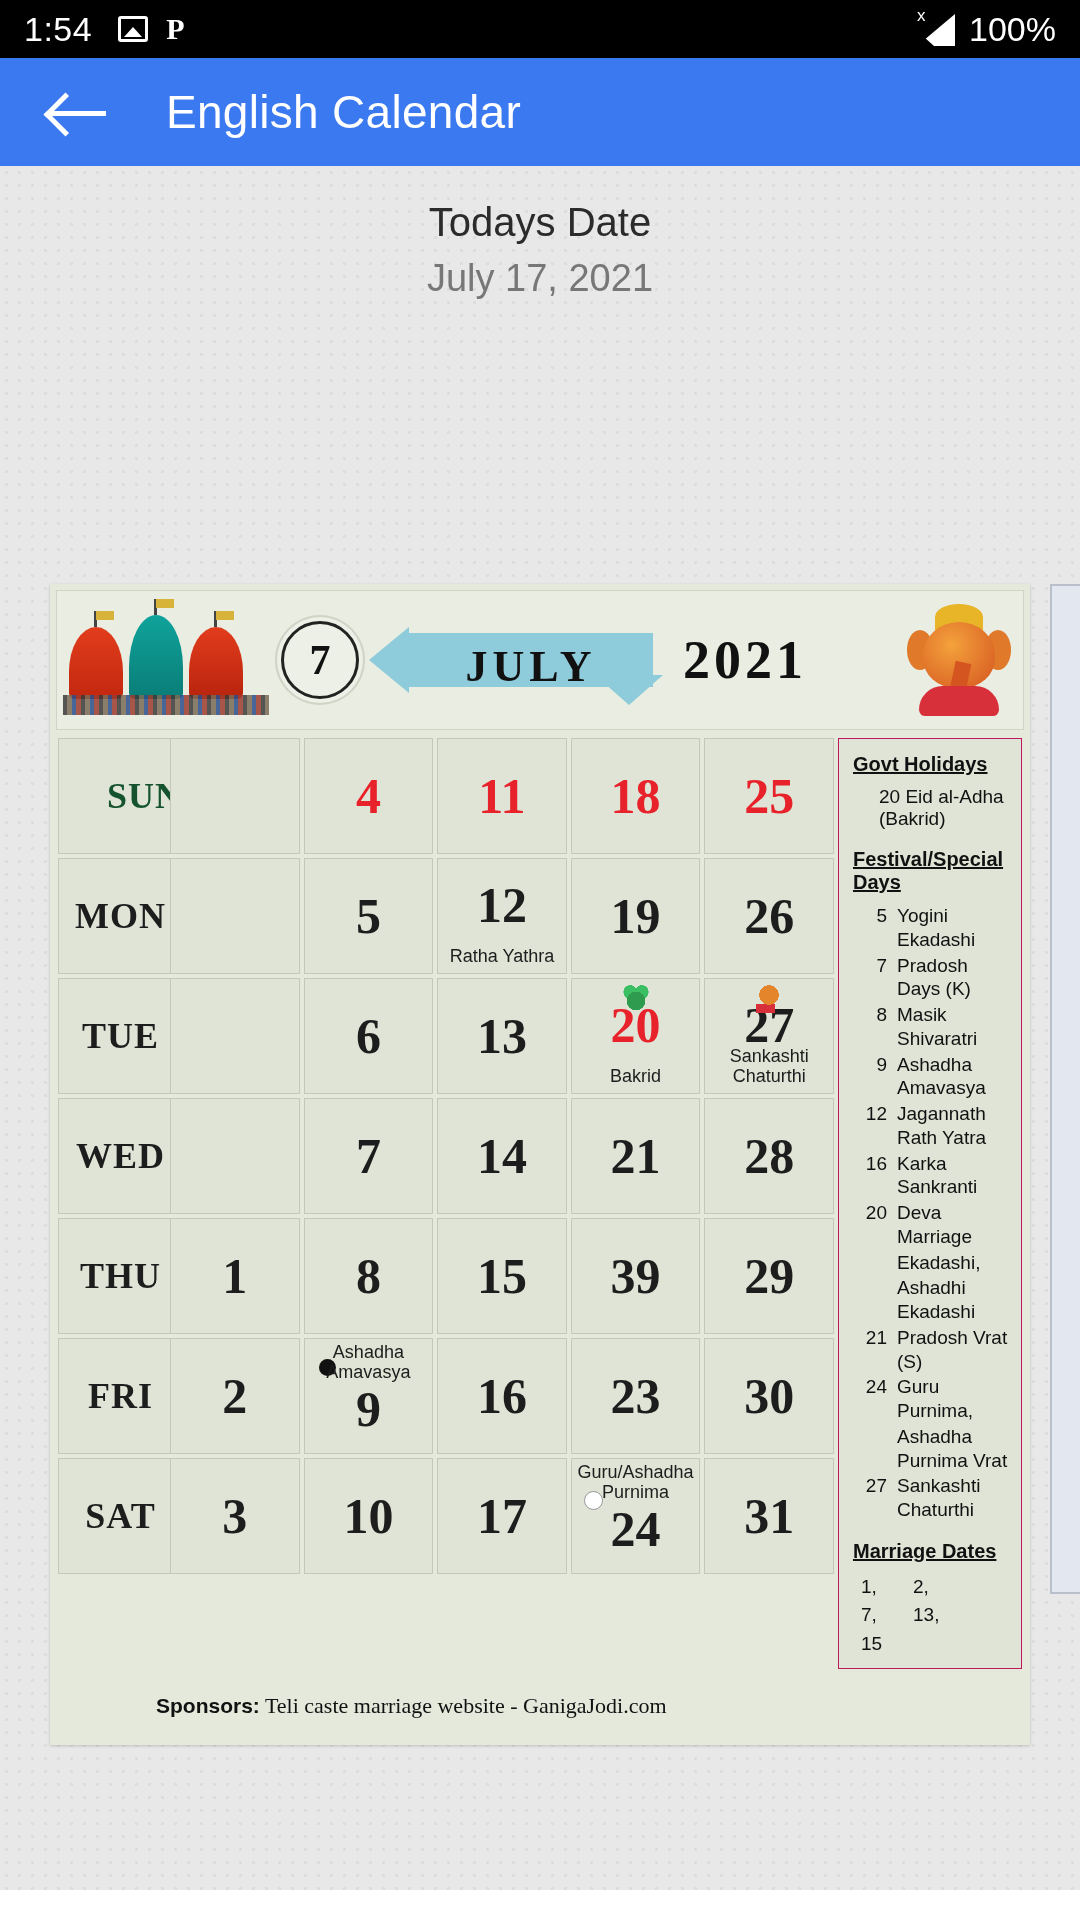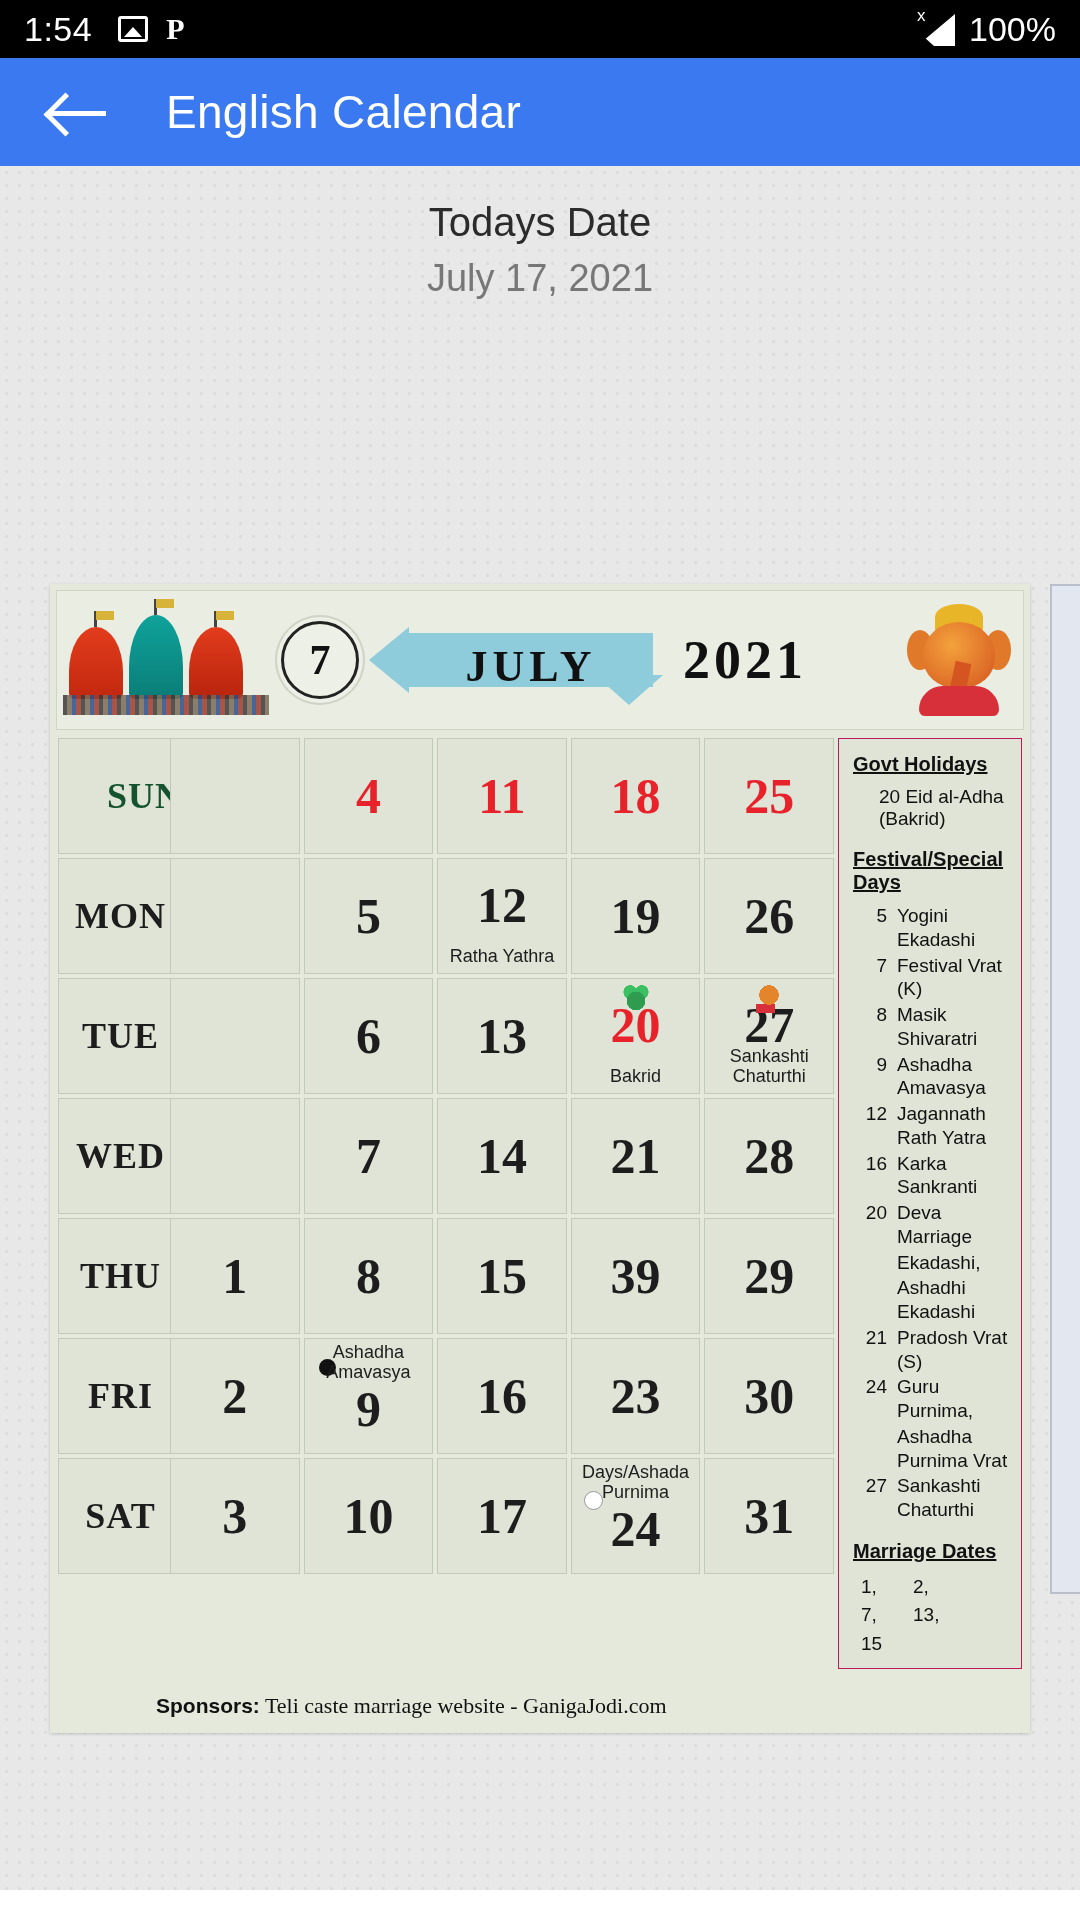--- a/index.html
+++ b/index.html
@@ -489,21 +489,21 @@
     margin-bottom: 2px;
   }
   .marriage-dates {
     padding-left: 8px;
     margin-top: 8px;
     line-height: 1.5;
   }
   .marriage-dates span { display: inline-block; width: 52px; }
 
   .sponsors {
-    padding: 14px 0 14px 100px;
+    padding: 14px 0 26px 100px;
     font-size: 22px;
     color: #111;
     font-family: "Liberation Serif", serif;
   }
   .sponsors b { font-family: "Liberation Sans", sans-serif; font-size: 21px;}
 </style>
 </head>
 <body>
 
 <div class="statusbar">
@@ -676,21 +676,21 @@
               <div class="num">3</div>
             </div>
             <div class="cell">
               <div class="num">10</div>
             </div>
             <div class="cell">
               <div class="num">17</div>
             </div>
             <div class="cell has-top">
               <div class="moon-dot white"></div>
-              <div class="toplbl">Days/Ashada Purnima</div>
+              <div class="toplbl">Guru/Ashadha Purnima</div>
               <div class="num">24</div>
             </div>
             <div class="cell">
               <div class="num">31</div>
             </div>
           </div>
 
         <div class="info-panel">
           <div class="info-head">Govt Holidays</div>
           <div id="govt-list">
@@ -698,21 +698,21 @@
             </div>
 
           <div class="info-head mt">Festival/Special Days</div>
           <div id="fest-list">
               <div class="fest-row">
                 <div class="fest-day">5</div>
                 <div class="fest-name">Yogini Ekadashi</div>
               </div>
               <div class="fest-row">
                 <div class="fest-day">7</div>
-                <div class="fest-name">Festival Vrat (K)</div>
+                <div class="fest-name">Pradosh Days (K)</div>
               </div>
               <div class="fest-row">
                 <div class="fest-day">8</div>
                 <div class="fest-name">Masik Shivaratri</div>
               </div>
               <div class="fest-row">
                 <div class="fest-day">9</div>
                 <div class="fest-name">Ashadha Amavasya</div>
               </div>
               <div class="fest-row">

